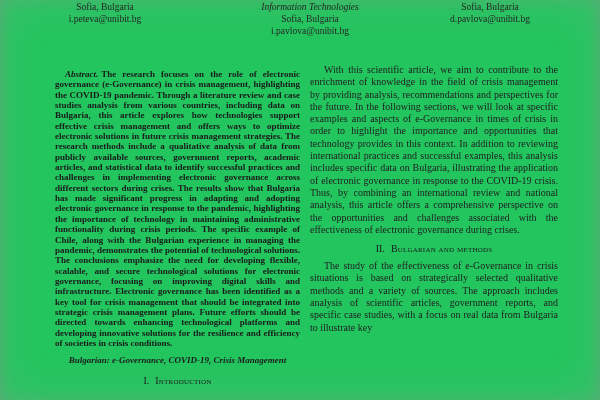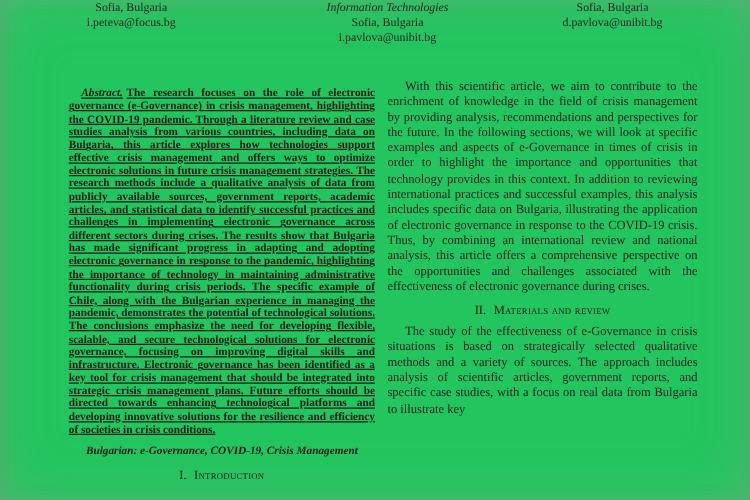--- a/index.html
+++ b/index.html
@@ -56,21 +56,20 @@
     text-align: justify;
   }
 
   .abstract {
     margin: 0;
     font-size: 9px;
     line-height: 10.35px;
     font-weight: bold;
     text-indent: 10px;
     color: #1b1b1b;
-    text-decoration: underline;
   }
   .abstract-label { font-style: italic; margin-right: 3px; }
 
   .keywords {
     margin: 7px 0 0 0;
     font-size: 9px;
     line-height: 11px;
     font-weight: bold;
     font-style: italic;
     text-align: center;
@@ -102,36 +101,36 @@
 </style>
 </head>
 <body>
 
 <div class="page">
   <div class="scan-edge left"></div>
   <div class="scan-edge right"></div>
 
   <div class="author-col c1">
     <div>Sofia, Bulgaria</div>
-    <div>i.peteva@focus.bg</div>
+    <div>i.peteva@unibit.bg</div>
   </div>
   <div class="author-col c2">
     <div class="affil-italic">Information Technologies</div>
     <div>Sofia, Bulgaria</div>
     <div>i.pavlova@unibit.bg</div>
   </div>
   <div class="author-col c3">
     <div>Sofia, Bulgaria</div>
     <div>d.pavlova@unibit.bg</div>
   </div>
 
   <div class="col-left">
     <p class="abstract"><span class="abstract-label">Abstract.</span><span>The research focuses on the role of electronic governance (e-Governance) in crisis management, highlighting the COVID-19 pandemic. Through a literature review and case studies analysis from various countries, including data on Bulgaria, this article explores how technologies support effective crisis management and offers ways to optimize electronic solutions in future crisis management strategies. The research methods include a qualitative analysis of data from publicly available sources, government reports, academic articles, and statistical data to identify successful practices and challenges in implementing electronic governance across different sectors during crises. The results show that Bulgaria has made significant progress in adapting and adopting electronic governance in response to the pandemic, highlighting the importance of technology in maintaining administrative functionality during crisis periods. The specific example of Chile, along with the Bulgarian experience in managing the pandemic, demonstrates the potential of technological solutions. The conclusions emphasize the need for developing flexible, scalable, and secure technological solutions for electronic governance, focusing on improving digital skills and infrastructure. Electronic governance has been identified as a key tool for crisis management that should be integrated into strategic crisis management plans. Future efforts should be directed towards enhancing technological platforms and developing innovative solutions for the resilience and efficiency of societies in crisis conditions.</span></p>
     <p class="keywords">Bulgarian: e-Governance, COVID-19, Crisis Management</p>
     <h3 class="section-heading"><span class="num">I.</span><span class="sc">Introduction</span></h3>
   </div>
 
   <div class="col-right">
     <p class="body-para indent">With this scientific article, we aim to contribute to the enrichment of knowledge in the field of crisis management by providing analysis, recommendations and perspectives for the future. In the following sections, we will look at specific examples and aspects of e-Governance in times of crisis in order to highlight the importance and opportunities that technology provides in this context. In addition to reviewing international practices and successful examples, this analysis includes specific data on Bulgaria, illustrating the application of electronic governance in response to the COVID-19 crisis. Thus, by combining an international review and national analysis, this article offers a comprehensive perspective on the opportunities and challenges associated with the effectiveness of electronic governance during crises.</p>
-    <h3 class="section-heading"><span class="num">II.</span><span class="sc">Materials and review</span></h3>
+    <h3 class="section-heading"><span class="num">II.</span><span class="sc">Bulgarian and methods</span></h3>
     <p class="body-para indent">The study of the effectiveness of e-Governance in crisis situations is based on strategically selected qualitative methods and a variety of sources. The approach includes analysis of scientific articles, government reports, and specific case studies, with a focus on real data from Bulgaria to illustrate key</p>
   </div>
 </div>
 
 </body></html>

